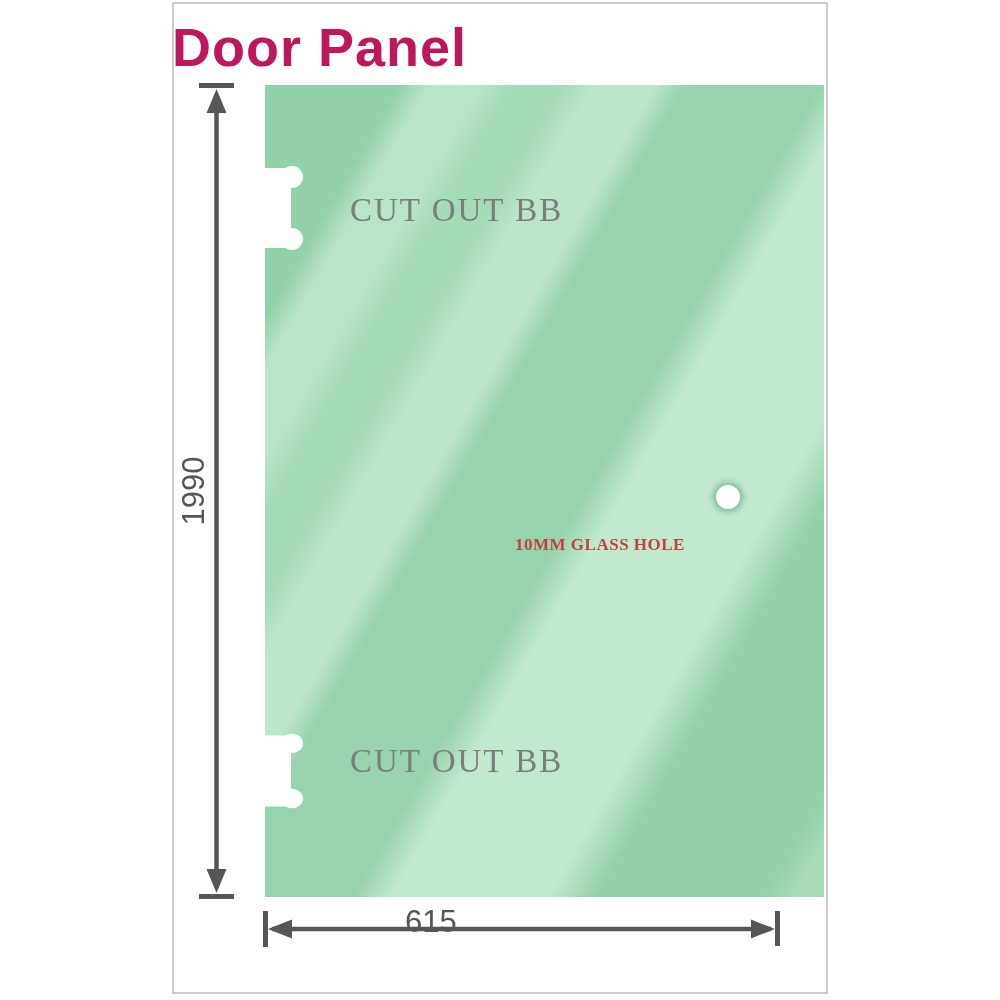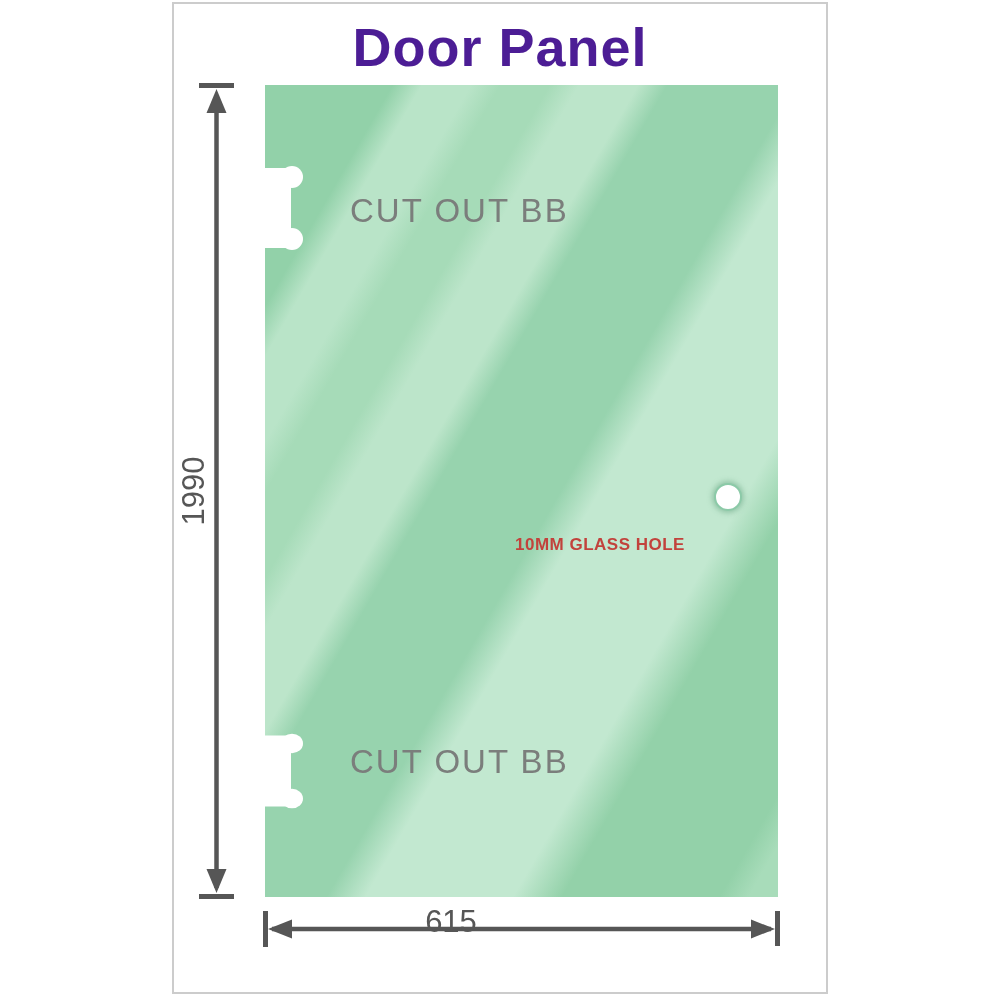--- a/index.html
+++ b/index.html
@@ -22,42 +22,42 @@
     height: 992px;
     background: #ffffff;
     border: 2px solid #cccccc;
   }
 
   .page-title {
     position: absolute;
     left: 172px;
     top: 16px;
     width: 656px;
-    text-align: center;
     font-size: 54px;
     font-weight: 700;
     letter-spacing: 1px;
-    color: #4c1d95;
+    color: #be185d;
   }
 
   .glass-panel {
     position: absolute;
     left: 265px;
     top: 85px;
-    width: 513px;
+    width: 559px;
     height: 812px;
     background: linear-gradient(120deg,
       #92d1a9 0%,  #92d1a9 13%,
       #b9e4c8 16%, #b9e4c8 21%,
       #a6dbb8 24%, #a6dbb8 29%,
       #bce5ca 32%, #bce5ca 38%,
       #97d3ae 41%, #97d3ae 54%,
       #c2e8d0 58%, #c2e8d0 73%,
       #93d1a9 78%, #93d1a9 94%,
       #a8dcba 97%, #a8dcba 100%);
+    font-family: Liberation Serif, serif;
   }
 
   .cutout {
     position: absolute;
     left: -2px;
     width: 42px;
   }
   .cutout-top   { top: 78px;  height: 90px; }
   .cutout-bottom{ top: 646px; height: 80px; }
   .cutout svg { display: block; width: 100%; height: 100%; }
@@ -116,21 +116,20 @@
     width: 72px;
     height: 34px;
     line-height: 34px;
     text-align: center;
     transform: rotate(-90deg);
   }
   .width-dim-label {
     left: 405px;
     top: 904px;
     width: 92px;
-    text-align: center;
   }
 </style>
 </head>
 <body>
 
 <div class="page">
 
   <div class="drawing-frame"></div>
 
   <div class="page-title">Door Panel</div>

